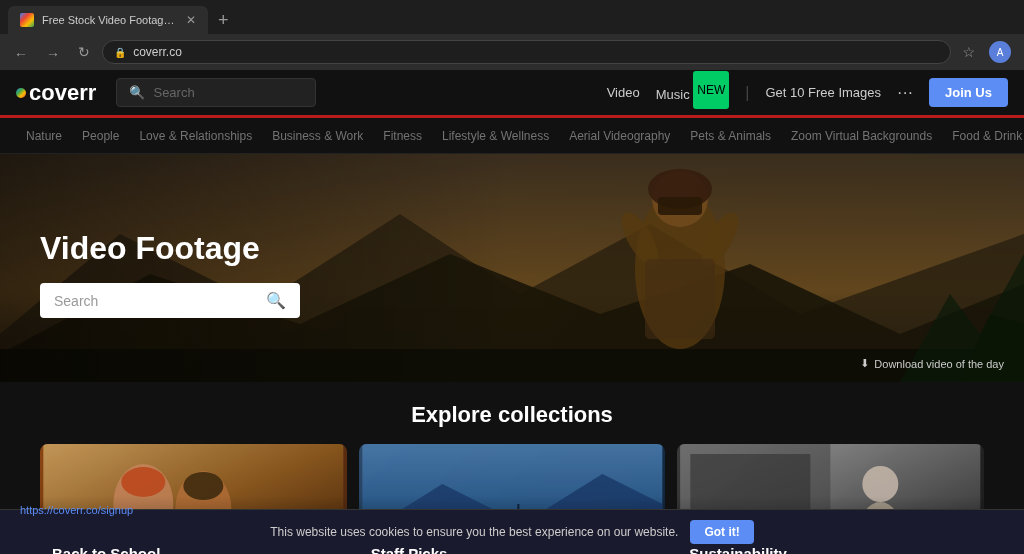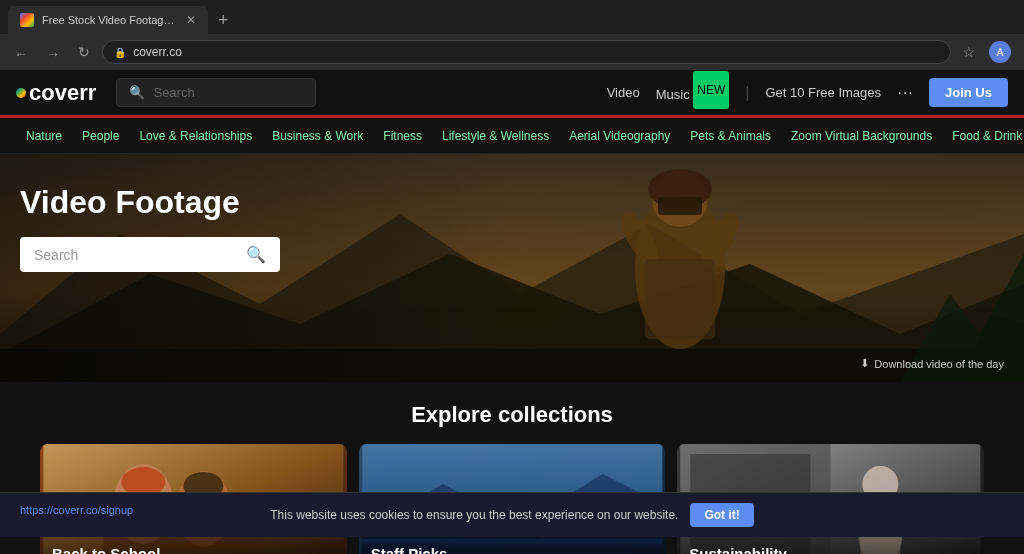--- a/index.html
+++ b/index.html
@@ -36,27 +36,27 @@
     .search-icon-sm { color: #888; font-size: 13px; }
     .nav-links { display: flex; align-items: center; gap: 16px; margin-left: auto; }
     .nav-link { color: #ccc; font-size: 13px; cursor: pointer; text-decoration: none; }
     .music-badge { background: #00cc66; color: black; font-size: 12px; padding: 12px 4px; border-radius: 3px; font-weight: 400; vertical-align: super; }
     .nav-divider { color: #444; }
     .more-btn { color: #ccc; font-size: 16px; cursor: pointer; }
     .join-btn { background: #5b8df5; color: white; border: none; border-radius: 4px; padding: 7px 16px; font-size: 13px; font-weight: 600; cursor: pointer; }
 
     
     .cat-nav { background: #111; display: flex; align-items: center; padding: 0 16px; height: 36px; border-bottom: 1px solid #222; gap: 0; overflow: hidden; }
-    .cat-item { color: #86efac; font-size: 12px; padding: 0 10px; cursor: pointer; white-space: nowrap; height: 100%; display: flex; align-items: center; }
+    .cat-item { color: #737373; font-size: 12px; padding: 0 10px; cursor: pointer; white-space: nowrap; height: 100%; display: flex; align-items: center; }
 
     
     .hero { position: relative; height: 228px; overflow: hidden; background: linear-gradient(to bottom, #2a1f0e, #1a1005); display: flex; align-items: flex-start; }
     .hero-bg { position: absolute; inset: 0; background: linear-gradient(135deg, #4a3520 0%, #2d2010 30%, #1a1505 60%, #0d1510 100%); }
     .hero-overlay { position: absolute; inset: 0; background: linear-gradient(to right, rgba(0,0,0,0.5) 0%, transparent 50%); }
-    .hero-content { position: relative; z-index: 2; padding: 30px 20px; }
+    .hero-content { position: relative; z-index: 2; padding: 30px 40px; margin-top: 46px; }
     .hero-title { font-size: 32px; font-weight: 700; color: white; margin-bottom: 16px; }
     .hero-search { display: flex; align-items: center; background: white; border-radius: 4px; padding: 8px 14px; gap: 10px; width: 260px; }
     .hero-search input { background: none; border: none; outline: none; color: #333; font-size: 14px; width: 210px; }
     .hero-search input::placeholder { color: #999; }
     .hero-search-icon { color: #999; font-size: 16px; }
     .trending { margin-top: 10px; color: #ccc; font-size: 12px; display: flex; gap: 6px; align-items: center; }
     .trending-label { font-style: italic; }
     .trending-link { color: #ccc; text-decoration: none; font-size: 12px; }
     .download-badge { position: absolute; bottom: 12px; right: 20px; color: #ccc; font-size: 11px; display: flex; align-items: center; gap: 5px; cursor: pointer; z-index: 5; }
 
@@ -65,21 +65,21 @@
     .collections-title { font-size: 22px; font-weight: 600; color: white; margin-bottom: 16px; text-align: center; }
     .collections-grid { display: flex; gap: 12px; }
     .collection-card { flex: 1; border-radius: 8px; overflow: hidden; position: relative; height: 130px; cursor: pointer; }
     .card-1 { background: linear-gradient(135deg, #8B4513 0%, #6B3410 40%, #4a2510 100%); }
     .card-2 { background: linear-gradient(135deg, #2d4a6b 0%, #1a3550 40%, #0d2035 100%); }
     .card-3 { background: linear-gradient(135deg, #3a3a3a 0%, #2a2a2a 40%, #1a1a1a 100%); }
     .card-overlay { position: absolute; inset: 0; background: linear-gradient(to top, rgba(0,0,0,0.7) 0%, transparent 60%); }
     .card-label { position: absolute; bottom: 12px; left: 12px; color: white; font-size: 15px; font-weight: 600; z-index: 2; }
 
     
-    .cookie-banner { background: #1a1a2e; color: #ccc; font-size: 12px; padding: 10px 20px; display: flex; align-items: center; justify-content: center; gap: 12px; border-top: 1px solid #333; position: fixed; bottom: 17px; width: 1024px; }
+    .cookie-banner { background: #1a1a2e; color: #ccc; font-size: 12px; padding: 10px 20px; display: flex; align-items: center; justify-content: center; gap: 12px; border-top: 1px solid #333; position: fixed; bottom: 0; width: 1024px; }
     .cookie-btn { background: #5b8df5; color: white; border: none; border-radius: 4px; padding: 5px 14px; font-size: 12px; cursor: pointer; font-weight: 600; }
 
     
     .status-bar { position: fixed; bottom: 36px; left: 14px; background: transparent; color: #5b8df5; font-size: 11px; padding: 2px 6px; z-index: 100; }
   </style>
 </head>
 <body>
 
 <div class="browser-chrome">
 

